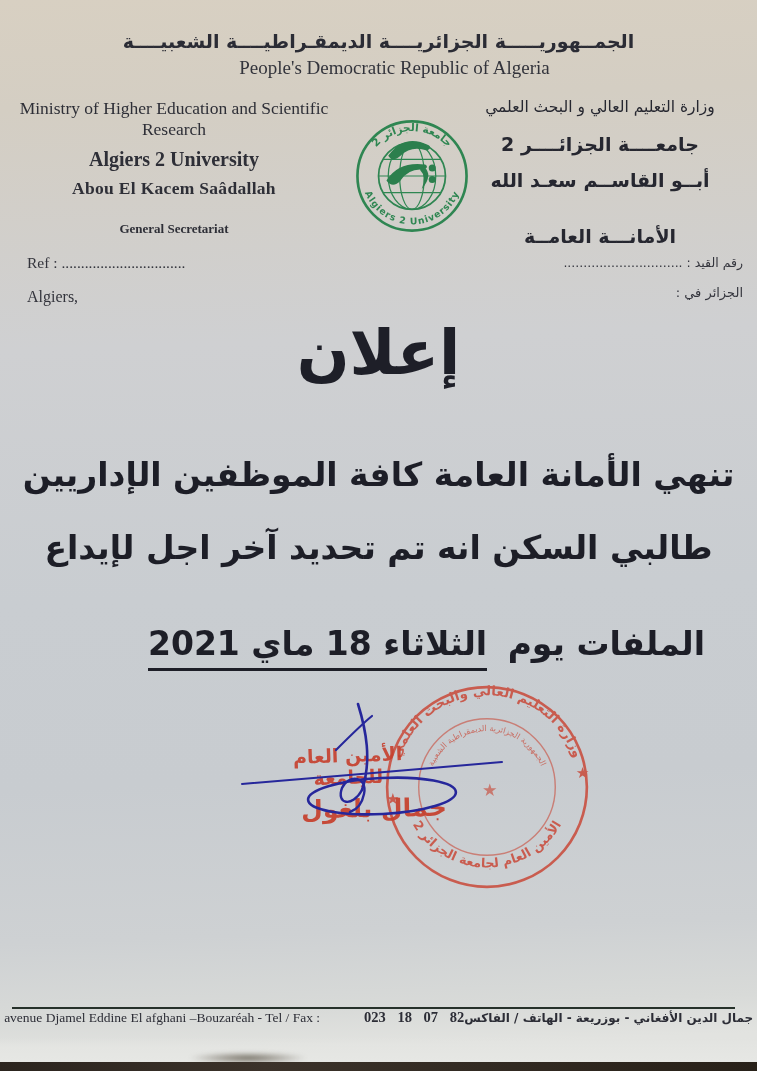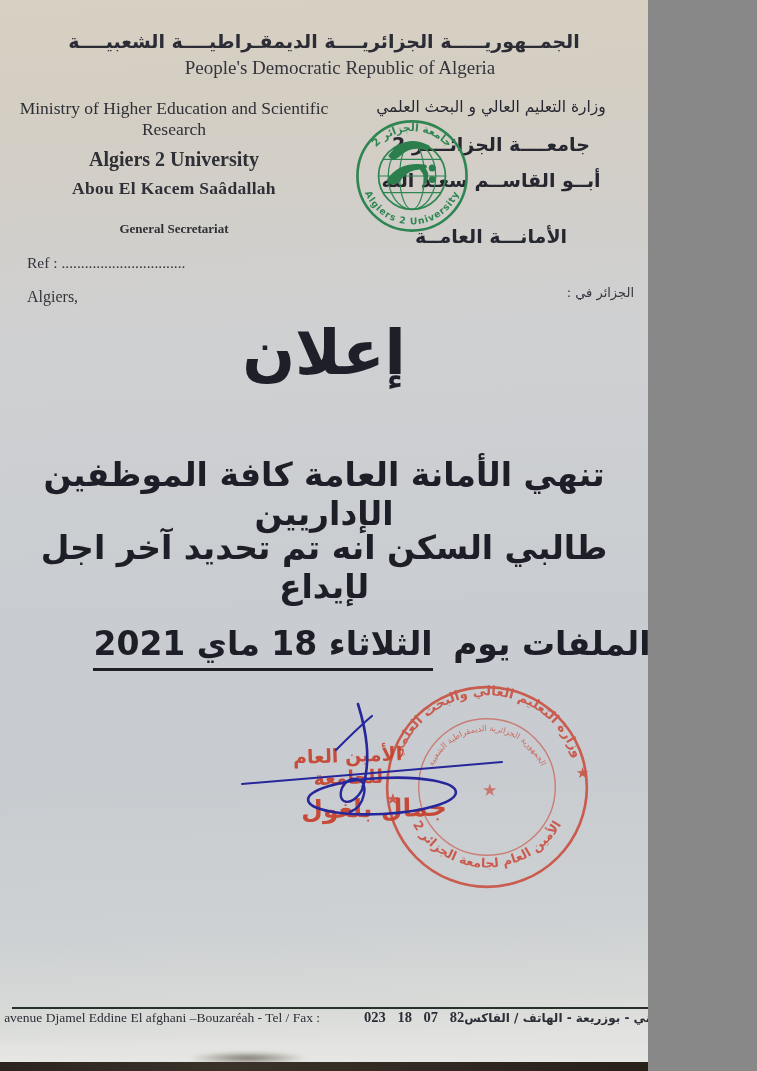--- a/index.html
+++ b/index.html
@@ -1,17 +1,17 @@
 <!DOCTYPE html>
 <html><head>
 <meta charset="utf-8">
 <style>
   html,body{margin:0;padding:0;background:#888;}
   .page{
-    position:relative; width:648px; height:1071px; overflow:hidden;
+    position:relative; width:757px; height:1071px; overflow:hidden;
     background:linear-gradient(178deg,
       #d8d0c2 0%, #d4cec3 10%, #cfd0d2 32%, #c9cdd1 55%,
       #c8ccd0 72%, #ced1d3 86%, #d8dad8 93%, #e2e3e0 96.5%);
     font-family:"DejaVu Sans", sans-serif;
     color:#23242c;
   }
   
   .hdr-ar{position:absolute; top:30px; left:0; width:100%; text-align:center;
     font-size:19px; font-weight:bold; color:#2b2c35; direction:rtl;}
   .hdr-en{position:absolute; top:57px; left:16px; width:100%; text-align:center;
@@ -125,20 +125,21 @@
     <text font-size="12" font-weight="bold" fill="#2f8652" text-anchor="middle">
       <textPath href="#logoTop" startOffset="50%">جامعة الجزائر 2</textPath>
     </text>
     <text font-size="10.5" font-weight="bold" fill="#2f8652" text-anchor="middle" letter-spacing="1">
       <textPath href="#logoBot" startOffset="50%">Algiers 2 University</textPath>
     </text>
   </svg>
 
   <div class="ref-en">Ref : ................................</div>
   <div class="algiers-en">Algiers,</div>
+  <div class="ref-ar">رقم القيد   :   ..............................</div>
   <div class="date-ar">الجزائر في :</div>
 
   <div class="announce-title">إعلان</div>
 
   <div class="body-line l1">تنهي الأمانة العامة كافة الموظفين الإداريين</div>
   <div class="body-line l2">طالبي السكن انه تم تحديد آخر اجل لإيداع</div>
   <div class="body-line l3">
     <span>الملفات يوم</span>
     <span class="underlined">الثلاثاء 18 ماي 2021</span>
   </div>

